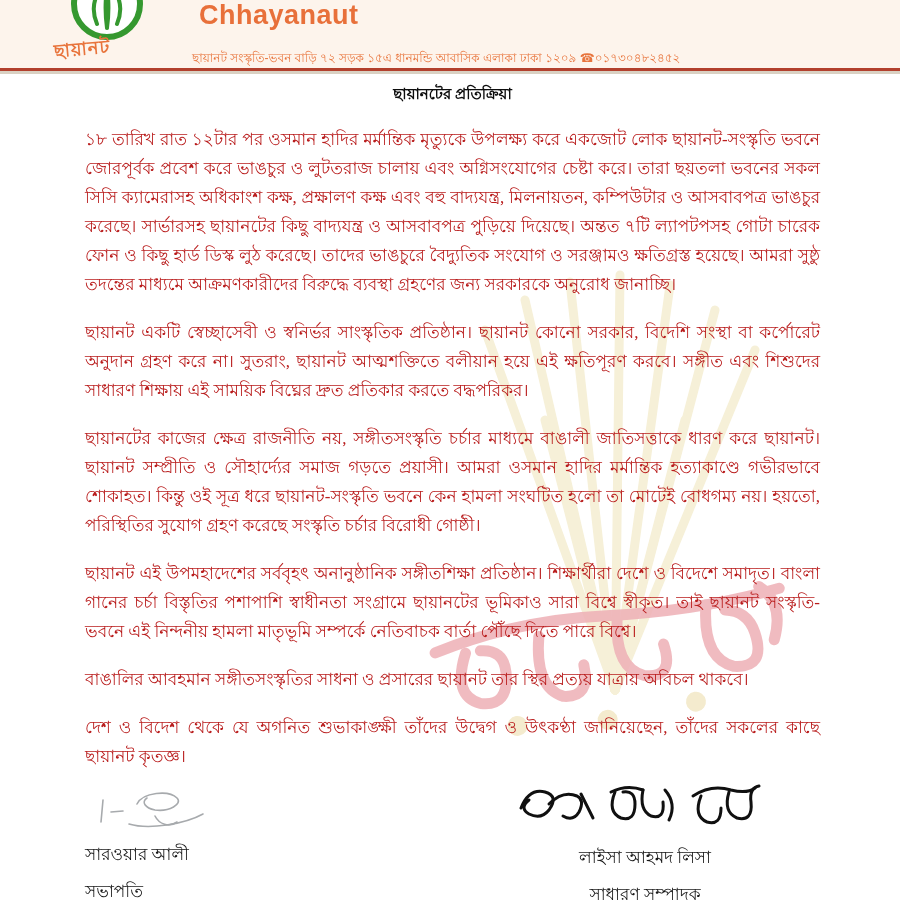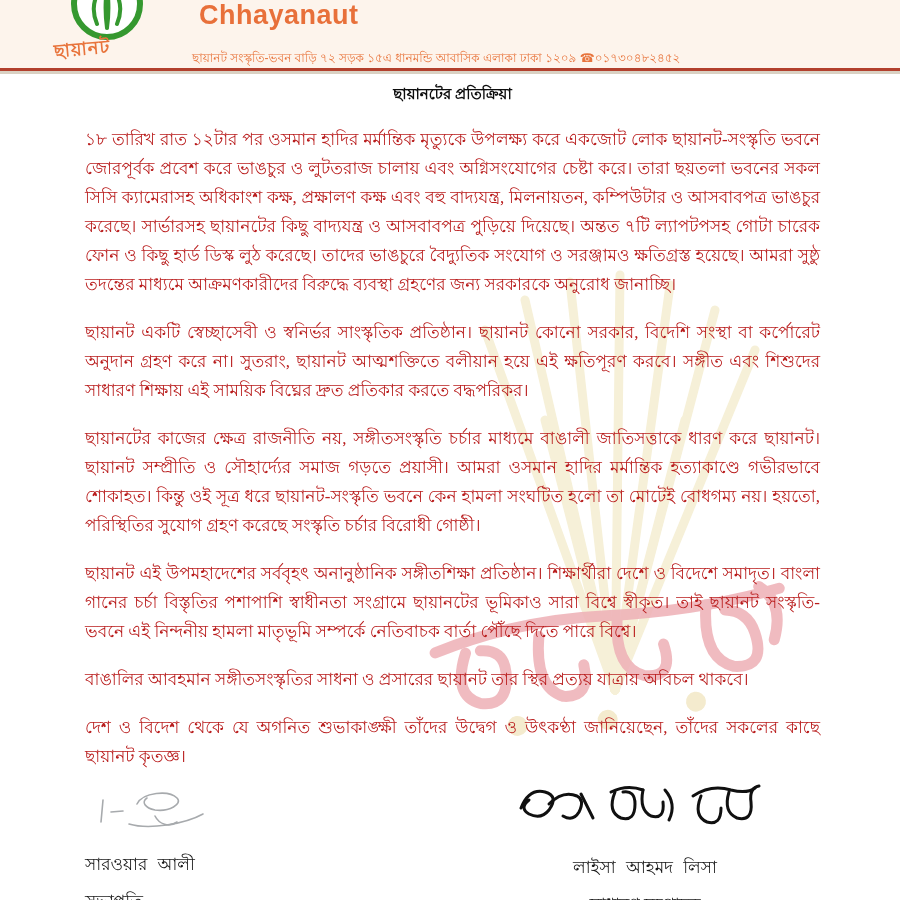--- a/index.html
+++ b/index.html
@@ -25,21 +25,21 @@
 
   
   .content{position:absolute;top:82px;left:85px;width:735px;z-index:2;}
   .doc-title{margin:0 0 18px 0;text-align:center;font-size:15px;font-weight:bold;color:#0c0c0c;}
   .content p{margin:0 0 19px 0;font-size:17px;line-height:29px;text-align:justify;
              text-justify:inter-word;color:#b91c1c;}
 
   
   .sig-left{position:absolute;left:85px;top:782px;width:220px;z-index:2;}
   .sig-right{position:absolute;left:505px;top:778px;width:280px;z-index:2;text-align:center;}
-  .sig-name{font-size:17px;color:#171717;margin-top:10px;font-family:Liberation Mono, monospace;}
+  .sig-name{font-size:17px;color:#171717;}
   .sig-role{font-size:17px;color:#171717;margin-top:9px;}
   .sig-left .sig-name,.sig-left .sig-role{text-align:left;}
 </style>
 </head>
 <body>
 
 <div class="page">
 
   <div class="watermark">
     <svg width="400" height="500" viewBox="0 0 400 500">

